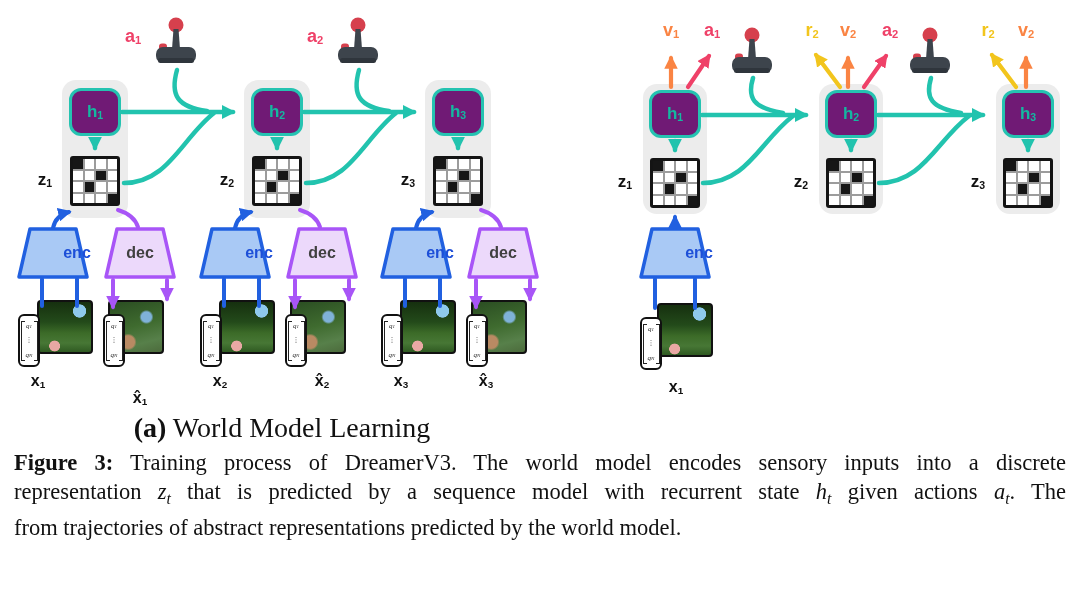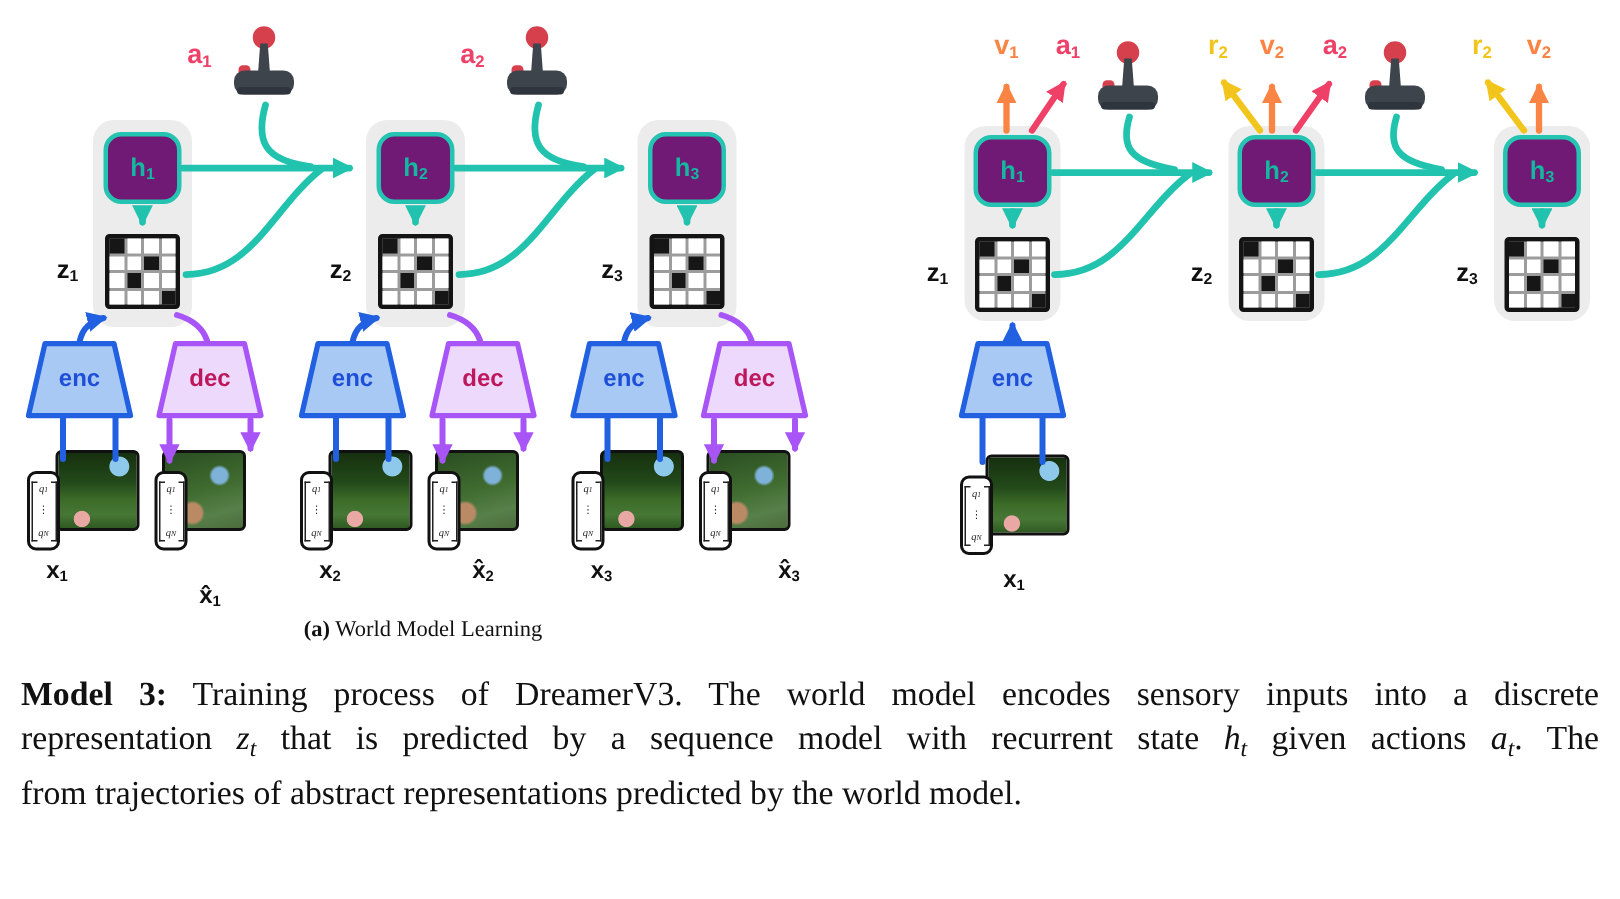--- a/index.html
+++ b/index.html
@@ -23,22 +23,22 @@
            display:grid; grid-template-columns:repeat(4,1fr); grid-template-rows:repeat(4,1fr);
            gap:2px; z-index:2; }
   .zgrid .cell { background:#ffffff; }
   .zgrid .cell.filled { background:#161616; }
 
   
   .lbl { font-weight:bold; font-size:17px; color:#111; white-space:nowrap; }
   .lbl .sub { font-size:62%; font-weight:bold; vertical-align:-20%; }
   .tc { text-align:center; }
   .tr { text-align:center; }
-  .enc-lbl { color:#1d4fd8; font-size:16px; z-index:6; }
-  .dec-lbl { color:#be185d; font-size:16px; z-index:6; }
+  .enc-lbl { color:#1d4fd8; font-size:16px; z-index:6;margin-left:24px; }
+  .dec-lbl { color:#404040; font-size:16px; z-index:6; }
   .c-red    { color:#ef4168; }
   .c-orange { color:#fa8443; }
   .c-yellow { color:#f2c51d; }
 
   
   .obs { width:56px; height:54px; border:2.5px solid #111; border-radius:4px; z-index:2; overflow:hidden;
          background:
            radial-gradient(circle at 78% 18%, #8ec9ec 0 11%, rgba(0,0,0,0) 12%),
            radial-gradient(circle at 30% 88%, #e9a8a4 0 9%, rgba(0,0,0,0) 10%),
            linear-gradient(180deg, #16300f 0%, #234a1a 40%, #3c6b28 62%, #477735 82%, #2f5a22 100%); }
@@ -59,21 +59,21 @@
   .qcol .sub { font-size:5px; }
   .qcol .dots { font-style:normal; font-size:7px; }
 
   
   .joy { z-index:4; }
 
   
   .wires { position:absolute; left:0; top:0; z-index:5; pointer-events:none; }
 
   
-  .subcap { font-family:"Liberation Serif", serif; font-size:15px; color:#111; z-index:6; }
+  .subcap { font-family:"Liberation Serif", serif; font-size:28px; color:#111; z-index:6; }
   .subcap b { font-weight:bold; }
   .caption { position:absolute; left:14px; top:448px; width:1052px;
              font-family:"Liberation Serif", serif; font-size:22.5px; line-height:29px; color:#111; }
   .cap-line { text-align:justify; text-align-last:justify; }
   .cap-line.last { text-align:left; text-align-last:left; }
   .cap-line b { font-weight:bold; }
   .mi { font-style:italic; }
   .mi .sub { font-size:70%; font-style:italic; vertical-align:-18%; }
 </style>
 </head>
@@ -336,21 +336,21 @@
           <span class="brkL"></span>
           <span class="qcol">
             <span><span>q</span><span class="sub">1</span></span>
             <span class="dots">⋮</span>
             <span><span>q</span><span class="sub">N</span></span>
           </span>
           <span class="brkR"></span>
         </span>
   </div>
   <div class="abs lbl tc" style="left:381px;top:372px;width:40px;font-size:16px"><span>x</span><span class="sub">3</span></div>
-  <div class="abs lbl tc" style="left:506px;top:372px;width:40px;font-size:16px"><span>x̂</span><span class="sub">3</span></div>
+  <div class="abs lbl tc" style="left:466px;top:372px;width:40px;font-size:16px"><span>x̂</span><span class="sub">3</span></div>
 
   <div class="abs joy" style="left:154px;top:16px;width:44px;height:52px">
     <svg width="44" height="52" viewBox="0 0 44 52">
           <circle cx="22" cy="9" r="7.5" fill="#d6404d"></circle>
           <path d="M19.5 13 L24.5 13 L26 33 L18 33 Z" fill="#3d444c"></path>
           <rect x="5" y="27.5" width="8" height="7" rx="3" fill="#d6404d"></rect>
           <rect x="2" y="31" width="40" height="16" rx="7" fill="#3d444c"></rect>
           <rect x="4" y="42" width="36" height="5" rx="2.5" fill="#2f353c"></rect>
         </svg>
   </div>
@@ -476,17 +476,17 @@
   </div>
   <div class="abs lbl tc" style="left:656px;top:378px;width:40px;font-size:16px"><span>x</span><span class="sub">1</span></div>
 
   <div class="abs subcap tc" style="left:112px;top:412px;width:340px">
     <b>(a)</b>
     <span>World Model Learning</span>
   </div>
 </div>
 
   <div class="caption">
-    <div class="cap-line"><b>Model 3:</b><span> Training process of DreamerV3. The world model encodes sensory inputs into a discrete</span></div>
+    <div class="cap-line"><b>Figure 3:</b><span> Training process of DreamerV3. The world model encodes sensory inputs into a discrete</span></div>
     <div class="cap-line"><span>representation </span><span class="mi"><span>z</span><span class="sub">t</span></span><span> that is predicted by a sequence model with recurrent state </span><span class="mi"><span>h</span><span class="sub">t</span></span><span> given actions </span><span class="mi"><span>a</span><span class="sub">t</span></span><span>. The</span></div>
     <div class="cap-line last">from trajectories of abstract representations predicted by the world model.</div>
   </div>
 </div>
 
 </body></html>

